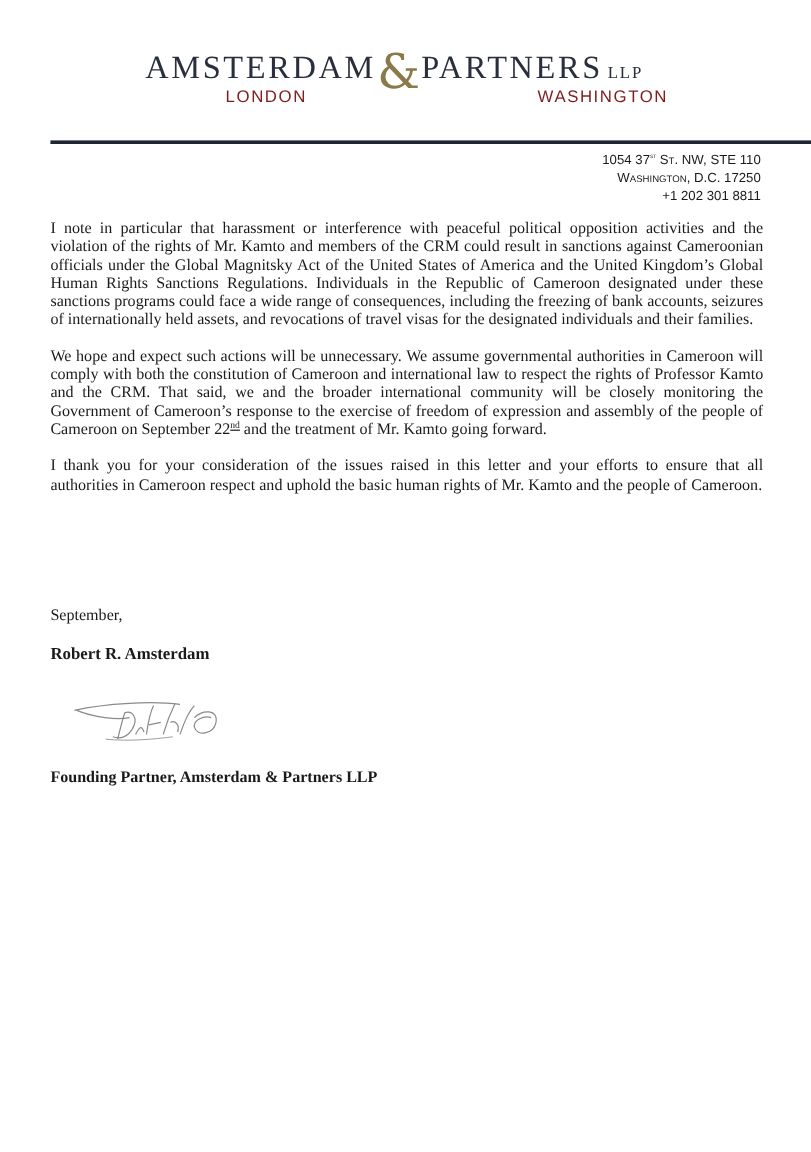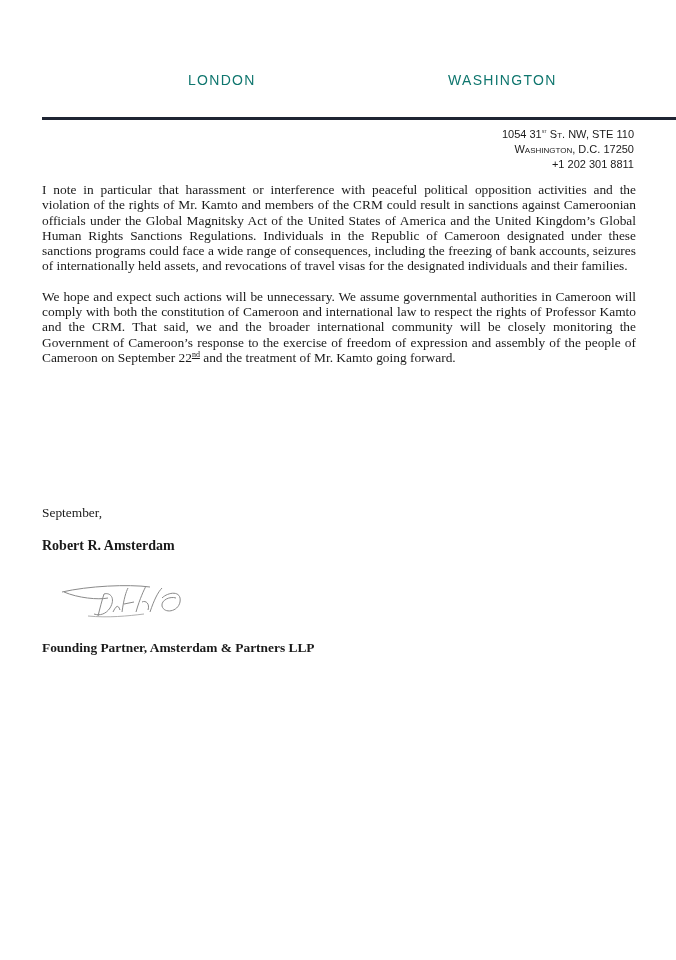--- a/index.html
+++ b/index.html
@@ -45,21 +45,21 @@
       font-size: 14px;
       letter-spacing: 1.5px;
       margin-left: 4px;
     }
     .office {
       position: absolute;
       top: 72px;
       font-family: "Liberation Sans", "DejaVu Sans", sans-serif;
       font-size: 14px;
       letter-spacing: 1.3px;
-      color: #0f766e;
+      color: #7f1d1d;
     }
     .office.london { left: 188px; }
     .office.washington { left: 448px; }
     .rule {
       position: absolute;
       left: 42px;
       top: 117px;
       width: 634px;
       height: 3px;
       background: #1f2533;
@@ -115,36 +115,40 @@
       top: 640px;
       font-size: 13.4px;
       font-weight: bold;
       font-family: Liberation Serif, serif;
     }
   </style>
 </head>
 <body>
 
 <div class="letterhead">
+  <div class="firm-name">
+    <span>AMSTERDAM</span><span class="amp">&amp;</span><span>PARTNERS</span><span class="llp">LLP</span>
+  </div>
   <div class="office london">LONDON</div>
   <div class="office washington">WASHINGTON</div>
   <div class="rule"></div>
 </div>
 
 <div class="address">
   <div>
-    <span>1054 31</span><sup class="sc">st</sup> <span class="sc">St. NW, STE 110</span>
+    <span>1054 37</span><sup class="sc">st</sup> <span class="sc">St. NW, STE 110</span>
   </div>
   <div class="sc">Washington, D.C. 17250</div>
   <div>+1 202 301 8811</div>
 </div>
 
 <div class="body-text">
   <p>I note in particular that harassment or interference with peaceful political opposition activities and the violation of the rights of Mr. Kamto and members of the CRM could result in sanctions against Cameroonian officials under the Global Magnitsky Act of the United States of America and the United Kingdom’s Global Human Rights Sanctions Regulations.  Individuals in the Republic of Cameroon designated under these sanctions programs could face a wide range of consequences, including the freezing of bank accounts, seizures of internationally held assets, and revocations of travel visas for the designated individuals and their families.</p>
   <p><span>We hope and expect such actions will be unnecessary.  We assume governmental authorities in Cameroon will comply with both the constitution of Cameroon and international law to respect the rights of Professor Kamto and the CRM. That said, we and the broader international community will be closely monitoring the Government of Cameroon’s response to the exercise of freedom of expression and assembly of the people of Cameroon on September 22</span><sup>nd</sup><span> and the treatment of Mr. Kamto going forward.</span></p>
+  <p>I thank you for your consideration of the issues raised in this letter and your efforts to ensure that all authorities in Cameroon respect and uphold the basic human rights of Mr. Kamto and the people of Cameroon.</p>
 </div>
 
 <div class="closing">September,</div>
 <div class="signer">Robert R. Amsterdam</div>
 
 <svg class="signature" viewBox="0 0 140 45">
   <path d="M4,14 C30,8 70,6 92,9 M6,14 C20,20 40,22 50,20" stroke="#8a8a8a" stroke-width="1" fill="none"></path>
   <path d="M40,38 C42,30 44,22 46,16 C52,14 58,20 52,30 C48,36 42,38 36,36" stroke="#8a8a8a" stroke-width="1" fill="none"></path>
   <path d="M55,34 C58,28 60,26 62,32 M64,34 C66,20 68,14 70,10 M66,26 L76,24" stroke="#8a8a8a" stroke-width="1" fill="none"></path>
   <path d="M78,34 C82,20 86,12 88,8 M84,24 C88,22 92,26 90,32 M92,34 C96,22 100,14 104,10" stroke="#8a8a8a" stroke-width="1" fill="none"></path>

